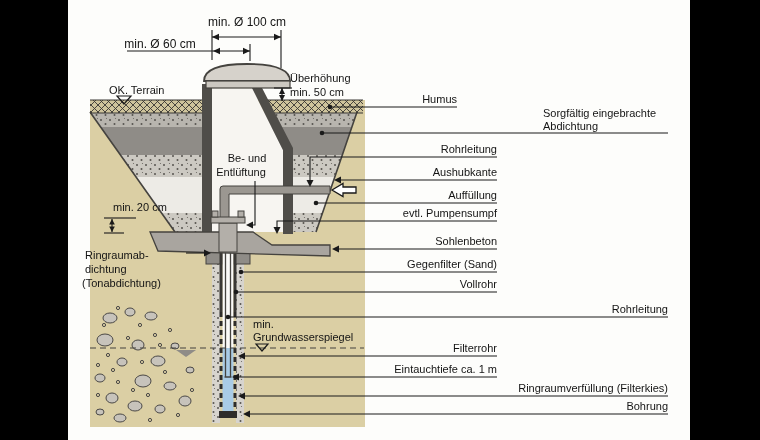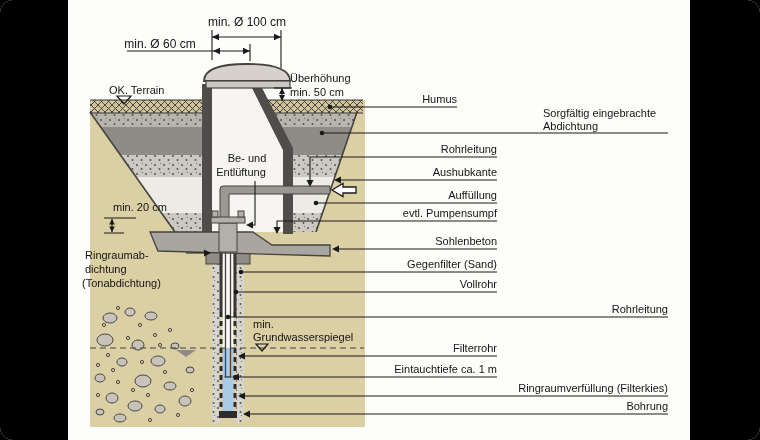--- a/index.html
+++ b/index.html
@@ -1,17 +1,17 @@
 <!DOCTYPE html>
 <html><head>
 <meta charset="utf-8">
 <style>
   html,body{margin:0;padding:0;background:#000;}
   #stage{position:relative;width:760px;height:440px;background:#fdfdfb;overflow:hidden;
-         font-family:"Liberation Sans", sans-serif;border-radius:13px;}
+         font-family:"Liberation Sans", sans-serif;}
   svg{position:absolute;left:0;top:0;}
   text{fill:#141414;font-family:"Liberation Sans", sans-serif;}
   .lbl{font-size:11px;}
   .dim{font-size:12px;}
 </style>
 </head>
 <body>
 
 <div id="stage">
 <svg width="760" height="440" viewBox="0 0 760 440">

